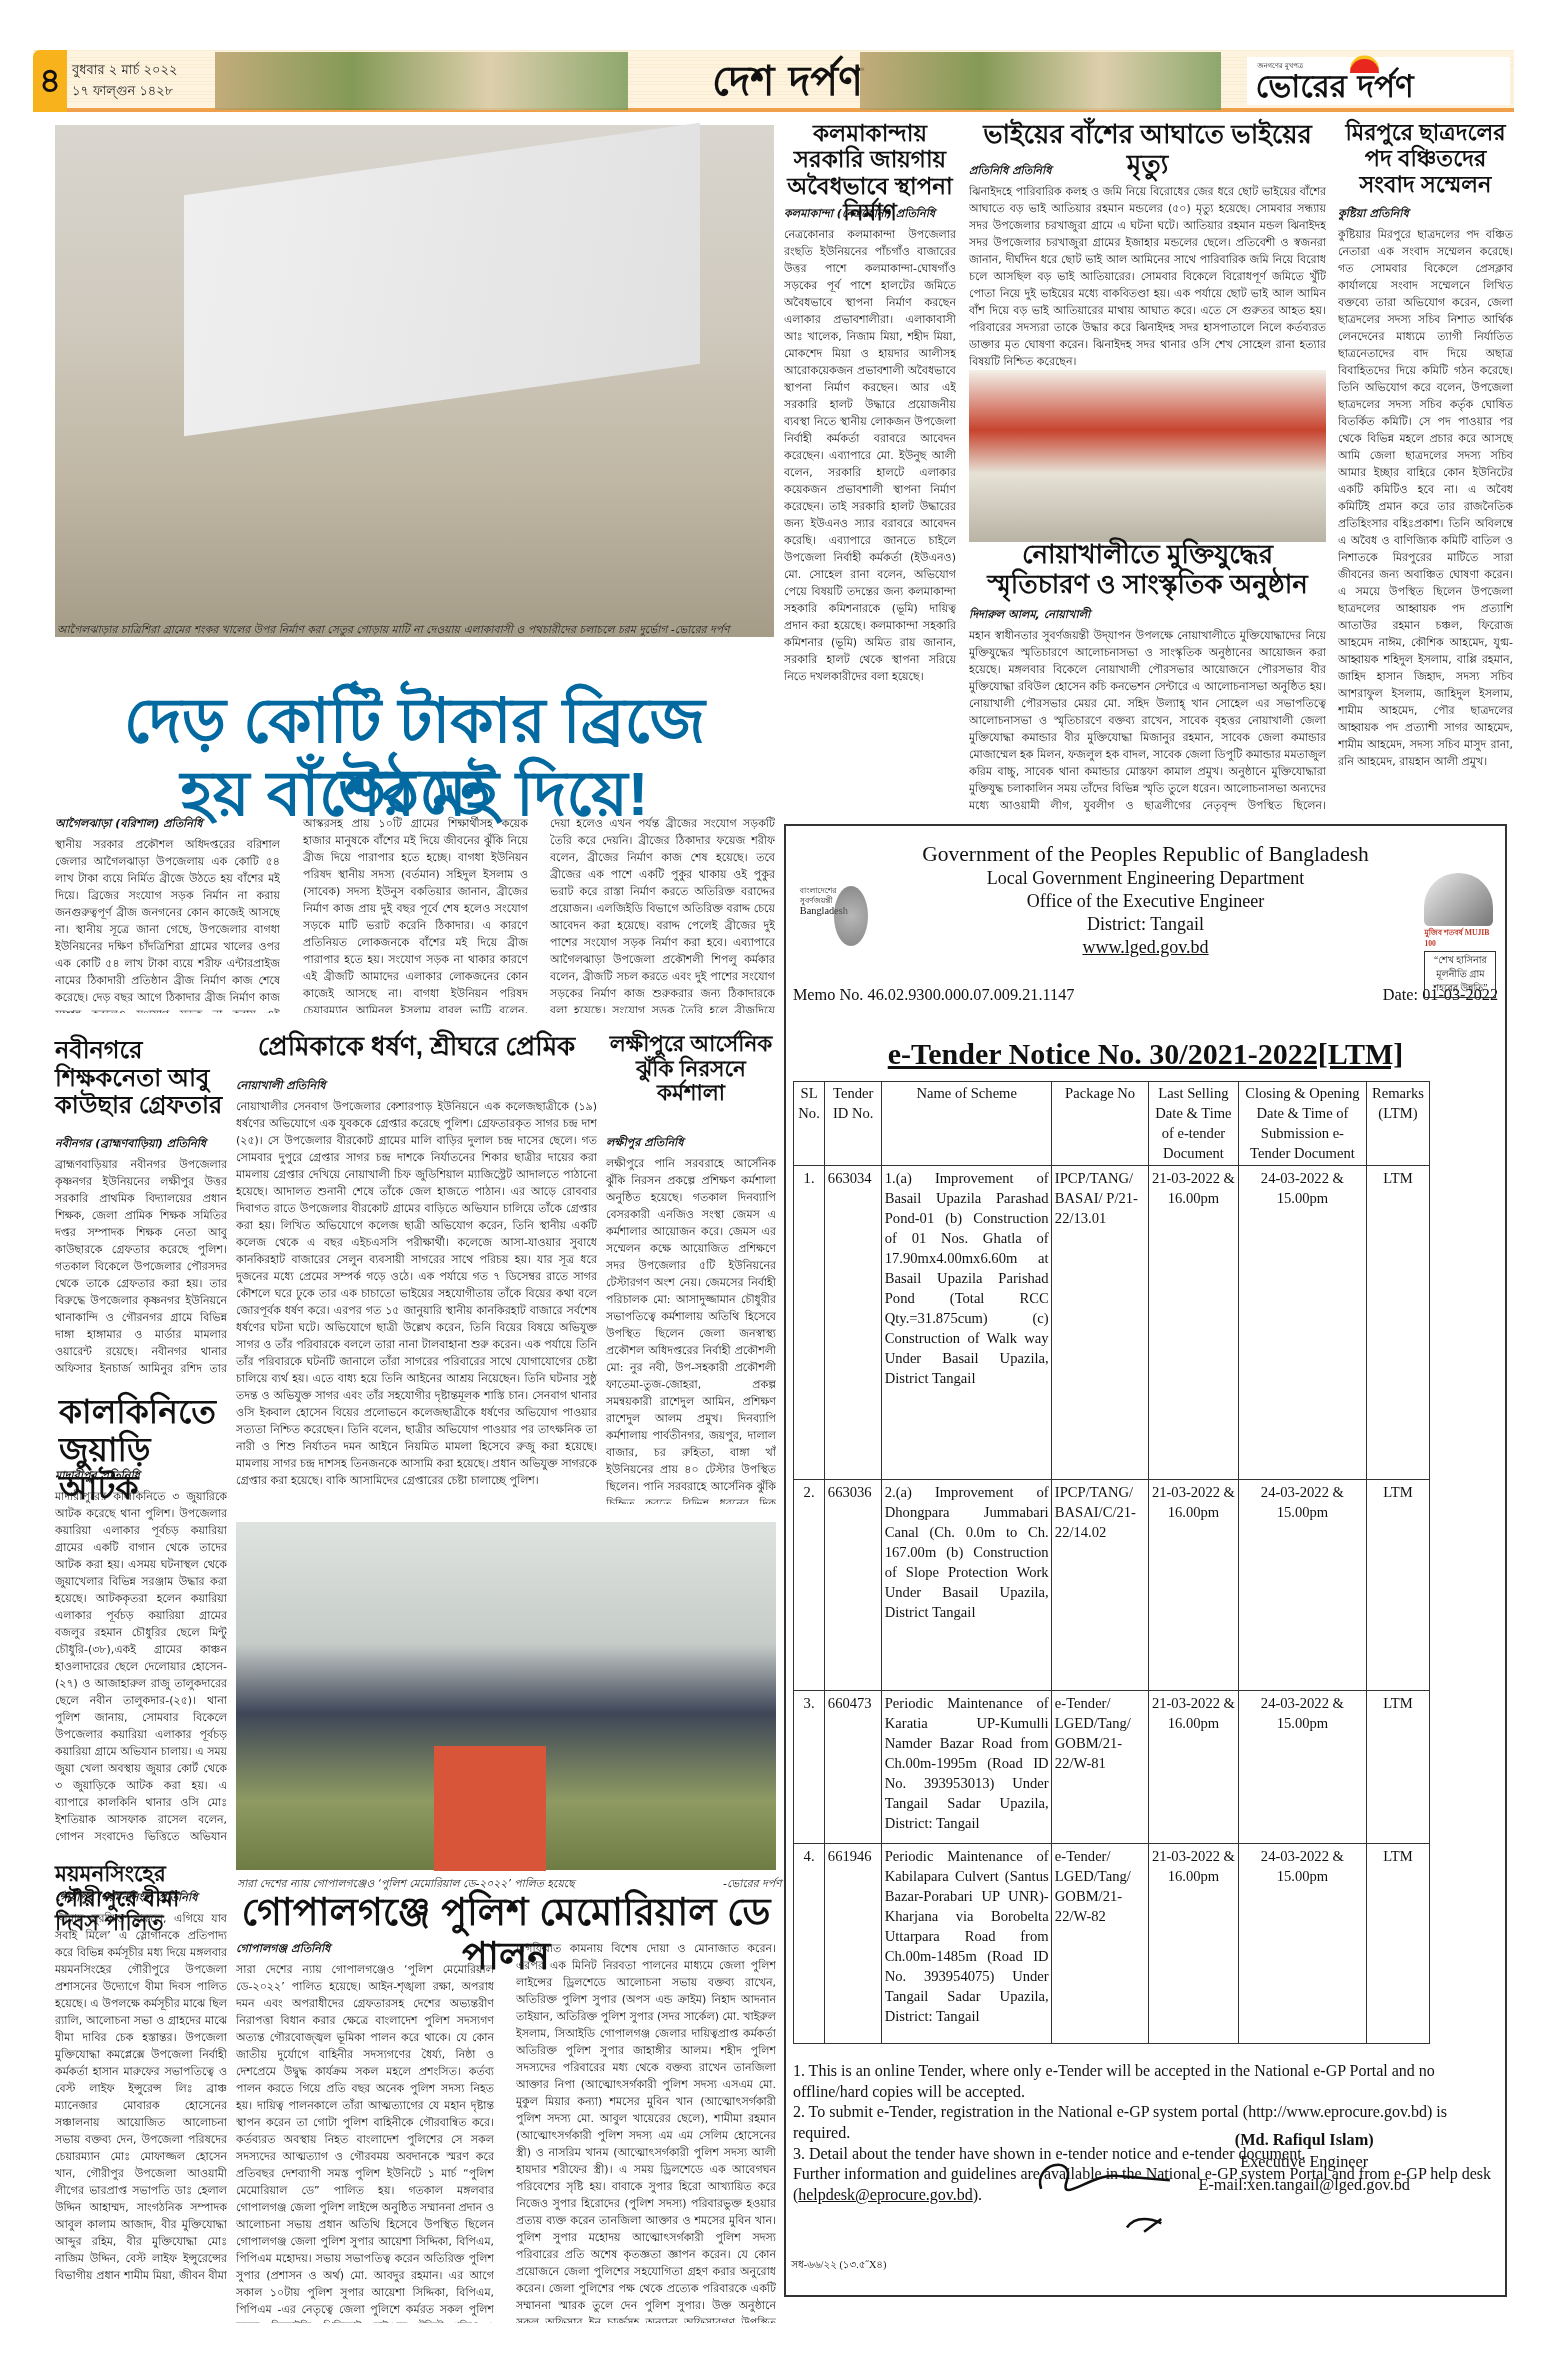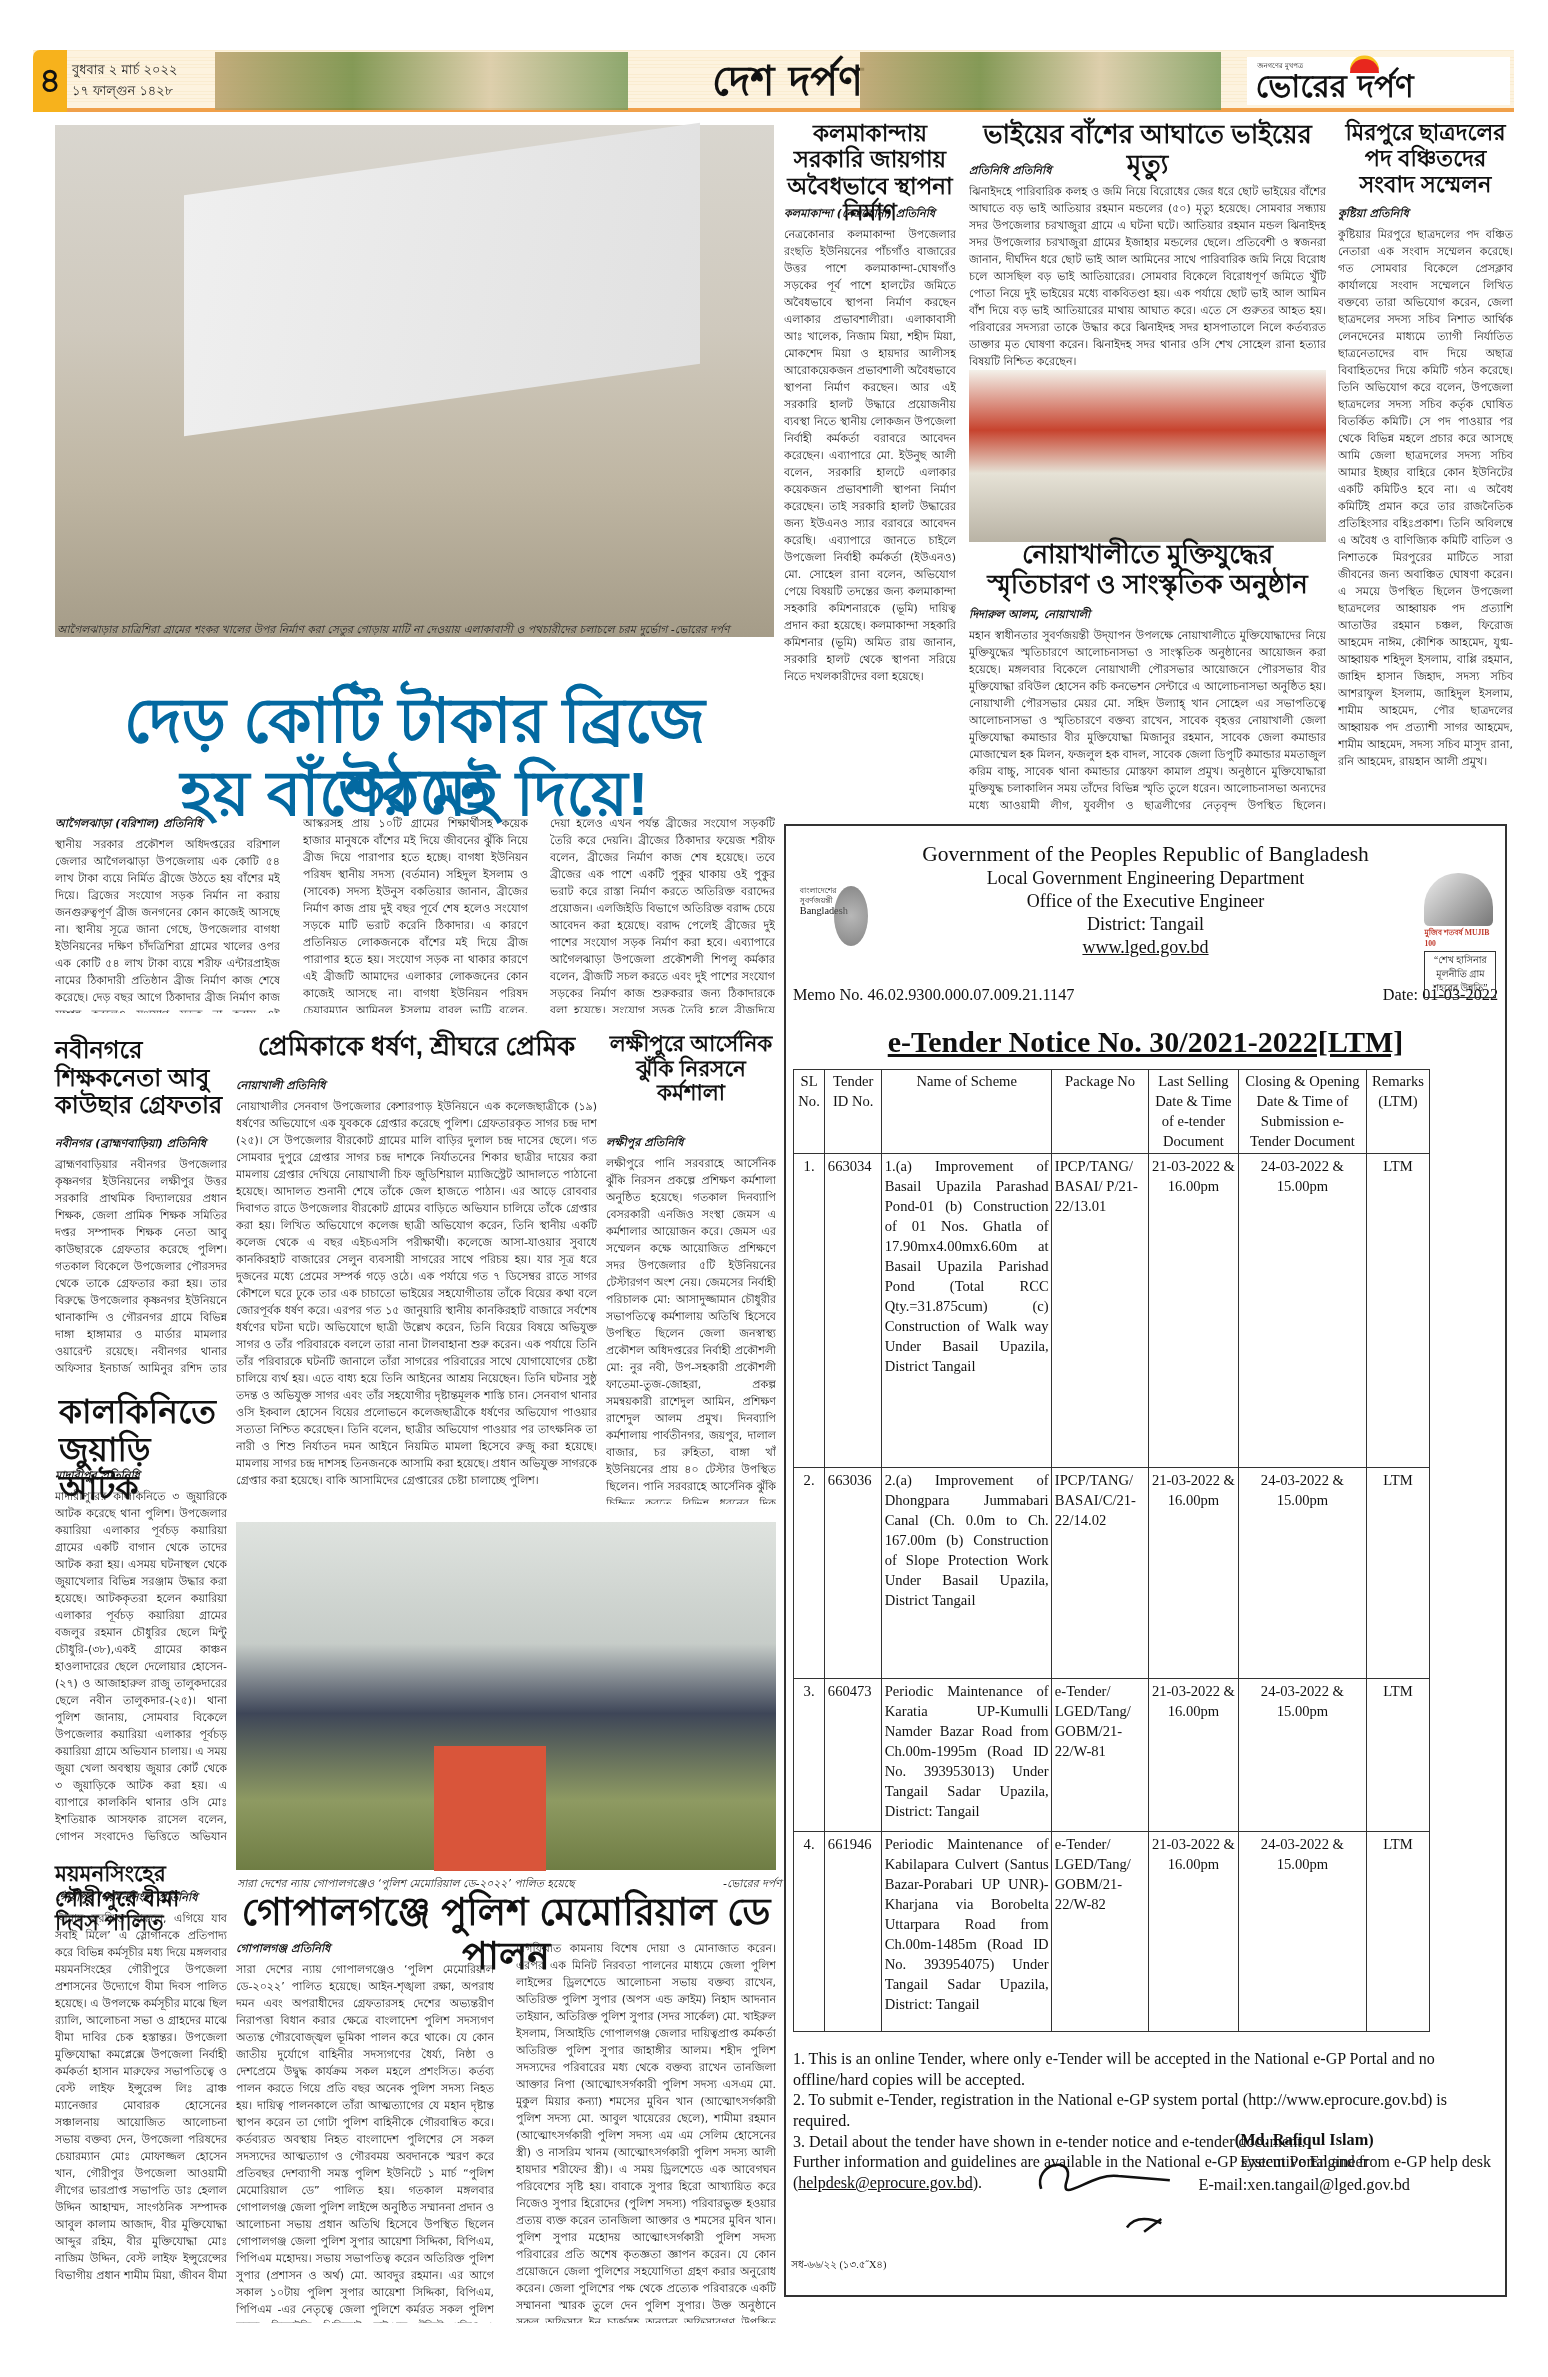--- a/index.html
+++ b/index.html
@@ -31,21 +31,21 @@
   .col { overflow: hidden; }
   
   .tender { left: 784px; top: 824px; width: 723px; height: 1473px; border: 2.6px solid #333; background: #fff; font-family: "Liberation Serif", serif; color: #111; }
   .t-head { text-align: center; }
   .t-gov { font-size: 21.5px; margin-top: 15.5px; }
   .t-line { font-size: 18px; line-height: 23px; }
   .t-link { text-decoration: underline; }
   .t-logo-left { left: 13.8px; top: 60px; width: 69px; height: 62px; }
   .t-logo-right { right: 8.6px; top: 47px; width: 72px; height: 114px; }
   .memo-row { display: flex; justify-content: space-between; padding: 0 6.9px; margin-top: 26px; font-size: 16.3px; }
-  .notice-title { text-align: center; font-size: 30px; font-weight: bold; text-decoration: underline; margin-top: 20px; }
+  .notice-title { text-align: center; font-size: 30px; font-weight: bold; text-decoration: underline; margin-top: 32px; }
   .intro { font-size: 16px; padding: 0 6.9px; margin-top: 15.5px; line-height: 20.6px; }
   table.tt { border-collapse: collapse; margin: 10.3px 6.9px 0 6.9px; width: 637px; font-size: 14.6px; line-height: 20px; }
   table.tt th, table.tt td { border: 1.3px solid #333; vertical-align: top; padding: 1.7px 2.6px; font-weight: normal; }
   table.tt th { text-align: center; height: 84px; }
   table.tt td.c { text-align: center; }
   table.tt td.j { text-align: justify; }
   .notes { font-size: 16px; line-height: 20.6px; padding: 0 6.9px; margin-top: 17px; }
   .sign { position: absolute; right: 95px; top: 1303px; text-align: center; font-size: 16.3px; line-height: 22.4px; }
   .sign b { font-weight: bold; }
   .ref { position: absolute; left: 5.2px; bottom: 20.6px; font-size: 10.3px; }

